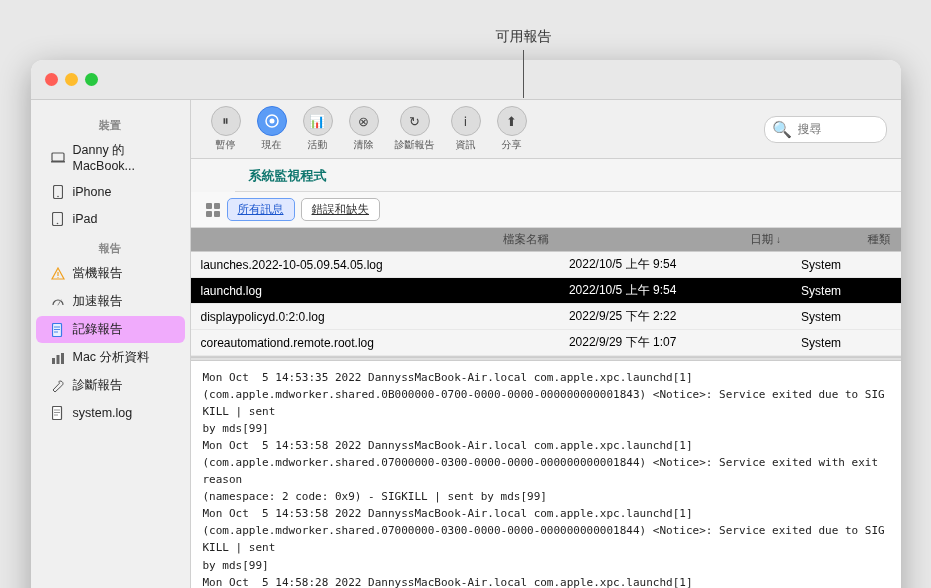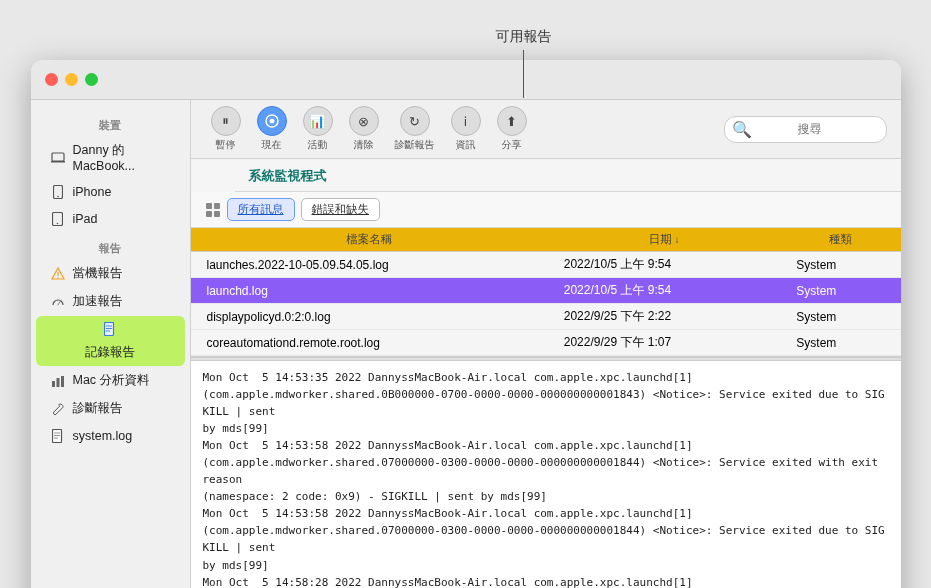--- a/index.html
+++ b/index.html
@@ -94,22 +94,21 @@
       align-items: center;
       gap: 7px;
       padding: 5px 14px;
       font-size: 12.5px;
       color: #222;
       cursor: pointer;
       border-radius: 6px;
       margin: 1px 5px;
     }
     .sidebar-item.active {
-      background: #bef264;
-      flex-direction: column;
+      background: #f0abfc;
     }
     .sidebar-icon {
       width: 16px;
       height: 16px;
       flex-shrink: 0;
       display: flex;
       align-items: center;
       justify-content: center;
     }
 
@@ -179,21 +178,20 @@
       border-radius: 12px;
       padding: 3px 8px;
       gap: 5px;
     }
     .toolbar-search input {
       border: none;
       outline: none;
       font-size: 12px;
       background: transparent;
       width: 80px;
-      margin-left: 40px;
     }
 
     .filter-bar {
       display: flex;
       align-items: center;
       gap: 6px;
       padding: 6px 14px;
       border-bottom: 1px solid #d8d8d8;
       background: #f8f8f8;
       flex-shrink: 0;
@@ -218,42 +216,42 @@
     .file-table-container {
       flex-shrink: 0;
       border-bottom: 1px solid #d0d0d0;
     }
     .file-table {
       width: 100%;
       border-collapse: collapse;
       font-size: 12px;
     }
     .file-table thead th {
-      background: #eab308;
+      background: #a3a3a3;
       padding: 4px 10px;
-      text-align: center;
+      text-align: right;
       font-size: 11.5px;
       font-weight: 500;
       color: #444;
       border-bottom: 1px solid #ccc;
       cursor: pointer;
     }
     .file-table thead th.sorted::after {
       content: ' ↓';
       font-size: 10px;
     }
     .file-table tbody tr {
       border-bottom: 1px solid #e8e8e8;
     }
     .file-table tbody tr.selected {
-      background: #8b5cf6;
+      background: #000000;
       color: white;
     }
     .file-table tbody td {
-      padding: 4px 16px;
+      padding: 4px 10px;
       font-size: 12px;
     }
 
     
     .log-content {
       flex: 1;
       overflow-y: auto;
       background: white;
       padding: 8px 12px;
       font-family: "SF Mono", Menlo, Monaco, monospace;

